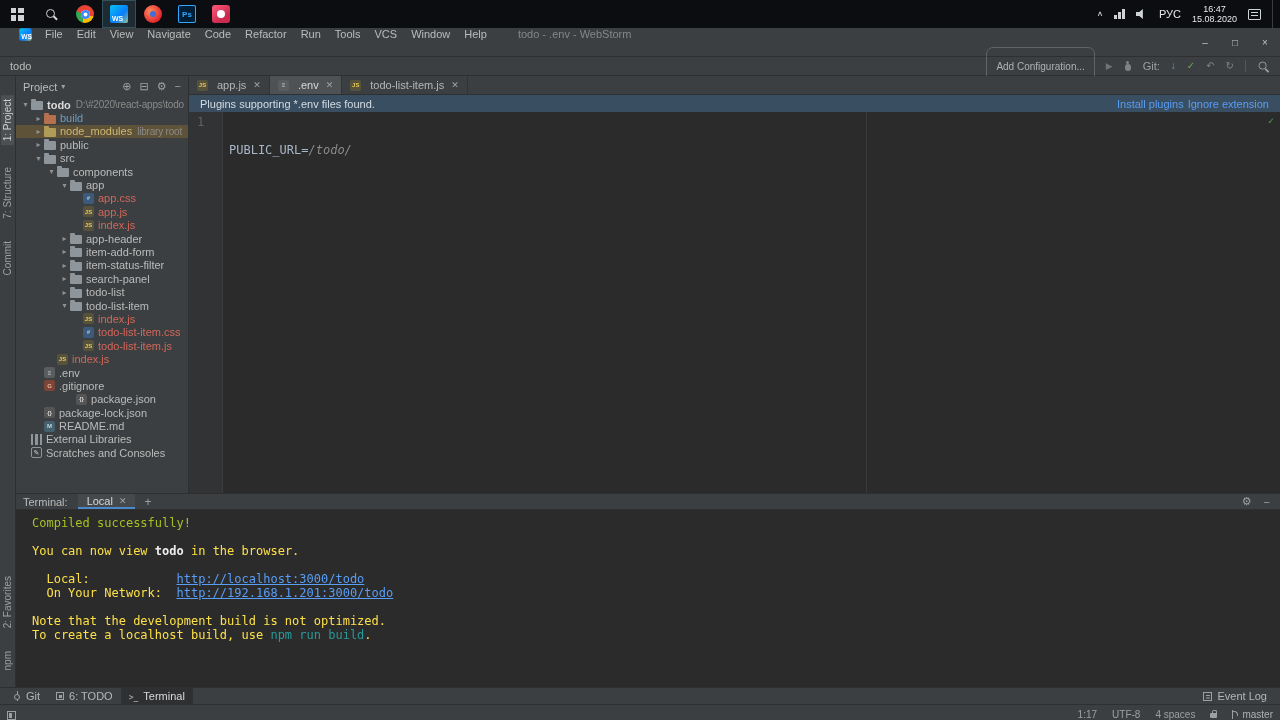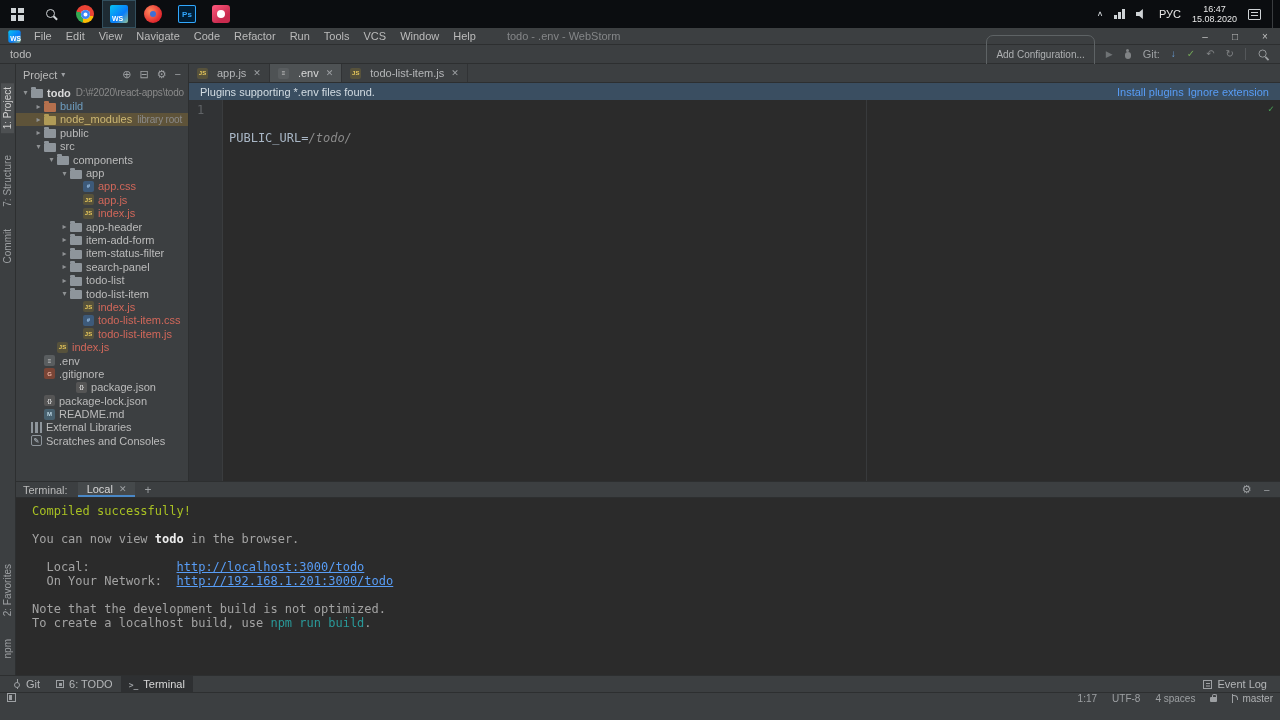--- a/index.html
+++ b/index.html
@@ -35,21 +35,21 @@
 .neticon i{width:2.5px;background:#cfd3d6}
 .neticon i:nth-child(1){height:4px}.neticon i:nth-child(2){height:7px}.neticon i:nth-child(3){height:10px}
 .spk{width:12px;height:11px;background:#cfd3d6;clip-path:polygon(0 32%,28% 32%,58% 4%,58% 96%,28% 68%,0 68%);display:inline-block}
 .lang{font-size:11px;color:#e8e8e8}
 .clock{display:flex;flex-direction:column;align-items:center;font-size:9px;line-height:10px;color:#e8e8e8}
 .notif{width:13px;height:11px;border:1px solid #cfd3d6;border-radius:1px;position:relative;display:inline-block}
 .notif::after{content:"";position:absolute;left:2px;right:2px;top:2.5px;height:1px;background:#cfd3d6;box-shadow:0 3px 0 #cfd3d6}
 .desk-sliver{width:4px;height:100%;border-left:1px solid #3a3d40}
 
 
-.menubar{height:17px;flex:none;background:#3c3f41;border-bottom:1px solid #2d2f30;display:flex;align-items:center;font-size:11px;color:#bbb;padding-left:8px}
+.menubar{height:29px;flex:none;background:#3c3f41;border-bottom:1px solid #2d2f30;display:flex;font-size:11px;color:#bbb;padding-left:19px}
 #menu-items{display:flex;margin-left:6px}
 .menu-item{padding:0 7px;white-space:nowrap}
 .win-title{color:#848688;margin-left:24px;white-space:nowrap}
 .win-controls{margin-left:auto;display:flex;height:100%}
 .win-controls span{width:30px;display:flex;align-items:center;justify-content:center;font-size:10px;color:#c0c0c0}
 
 
 .toolbar{height:19px;flex:none;background:#3c3f41;border-bottom:1px solid #2d2f30;display:flex;align-items:center;font-size:11px;color:#bbb;padding:0 10px}
 .breadcrumb{color:#bbb}
 .toolbar-right{margin-left:auto;display:flex;align-items:center;gap:11px}
@@ -125,42 +125,42 @@
 
 .terminal{flex:1;display:flex;flex-direction:column;background:#2b2b2b;min-height:0}
 .term-header{height:17px;flex:none;background:#3c3f41;border-top:1px solid #2d2f30;border-bottom:1px solid #2d2f30;display:flex;align-items:center;font-size:11px;color:#bbb;padding-left:3px}
 .term-label{padding:0 4px;color:#bbb}
 .term-tab{display:flex;align-items:center;gap:6px;padding:0 9px;height:100%;background:#45494b;border-bottom:2px solid #4a88c7;color:#d8d8d8;margin-left:6px}
 .term-tab .close{color:#9da0a3;font-size:9px}
 .term-plus{margin-left:9px;color:#9da0a3;font-size:12px}
 .term-icons{margin-left:auto;display:flex;gap:12px;padding-right:10px;color:#9da0a3;font-size:11px;align-items:center}
 .term-body{flex:1;font-family:"DejaVu Sans Mono",monospace;font-size:12px;line-height:14px;padding:6px 0 0 16px;color:#bbb;overflow:hidden}
 .tline{white-space:pre;height:14px}
-.tline .plain{color:#a3a3a3}
+.tline .plain{color:#fde047}
 .tline .green{color:#a8c023}
 .tline .bold{font-weight:bold;color:#ececec}
 .tline .link{color:#589df6;text-decoration:underline;cursor:pointer}
 .tline .cyan{color:#299999}
 
 
 .toolbtns{height:17px;flex:none;background:#3c3f41;border-top:1px solid #2d2f30;display:flex;align-items:center;font-size:11px;color:#b4b6b8;padding:0 5px}
 .tbtn{display:flex;align-items:center;gap:5px;padding:0 8px;height:100%}
 .tbtn.active{background:#2e3032;color:#d8d8d8}
 .tbtn-right{margin-left:auto;display:flex;height:100%}
 .i-gitfork{width:8px;height:10px;position:relative;display:inline-block}
 .i-gitfork::before{content:"";position:absolute;left:3.5px;top:0;width:1.5px;height:10px;background:#9da0a3}
 .i-gitfork::after{content:"";position:absolute;left:1px;top:3px;width:4px;height:4px;border-radius:50%;border:1.5px solid #9da0a3;background:#3c3f41}
 .i-todo{width:8px;height:8px;border:1px solid #9da0a3;display:inline-block;position:relative}
 .i-todo::after{content:"";position:absolute;left:1.5px;top:1.5px;width:3px;height:3px;background:#9da0a3}
 .i-term::after{content:">_";font:bold 8px "DejaVu Sans Mono",monospace;color:#9da0a3}
 .i-log{width:9px;height:9px;border:1px solid #9da0a3;display:inline-block;position:relative}
 .i-log::after{content:"";position:absolute;left:1.5px;right:1.5px;top:2px;height:1px;background:#9da0a3;box-shadow:0 2.5px 0 #9da0a3}
 
 
-.statusbar{height:28px;flex:none;background:#3c3f41;border-top:1px solid #2d2f30;display:flex;align-items:flex-start;font-size:10px;line-height:11px;color:#9da0a3;padding:0 7px}
+.statusbar{height:16px;flex:none;background:#3c3f41;border-top:1px solid #2d2f30;display:flex;align-items:flex-end;font-size:10px;line-height:11px;color:#9da0a3;padding:0 7px}
 .sb-switcher{width:9px;height:9px;border:1px solid #9da0a3;display:inline-block;position:relative}
 .sb-switcher::after{content:"";position:absolute;left:1px;top:1px;width:3px;height:5px;background:#9da0a3}
 .sb-right{margin-left:auto;display:flex;align-items:center;gap:15px}
 .sb-lock{width:7px;height:5px;background:#9da0a3;border-radius:1px;position:relative;display:inline-block;margin-top:2px}
 .sb-lock::before{content:"";position:absolute;left:1.2px;top:-3px;width:3px;height:3px;border:1px solid #9da0a3;border-bottom:none;border-radius:2px 2px 0 0}
 .sb-branch{display:inline-flex;align-items:center;color:#aeb0b2}
 .br-ic{width:6px;height:9px;border-left:1.5px solid #9da0a3;position:relative;display:inline-block;margin-right:4px}
 .br-ic::before{content:"";position:absolute;left:-0.5px;top:1px;width:4px;height:4px;border:1.5px solid #9da0a3;border-left:none;border-bottom:none;border-radius:0 4px 0 0}
 </style>
 </head>

